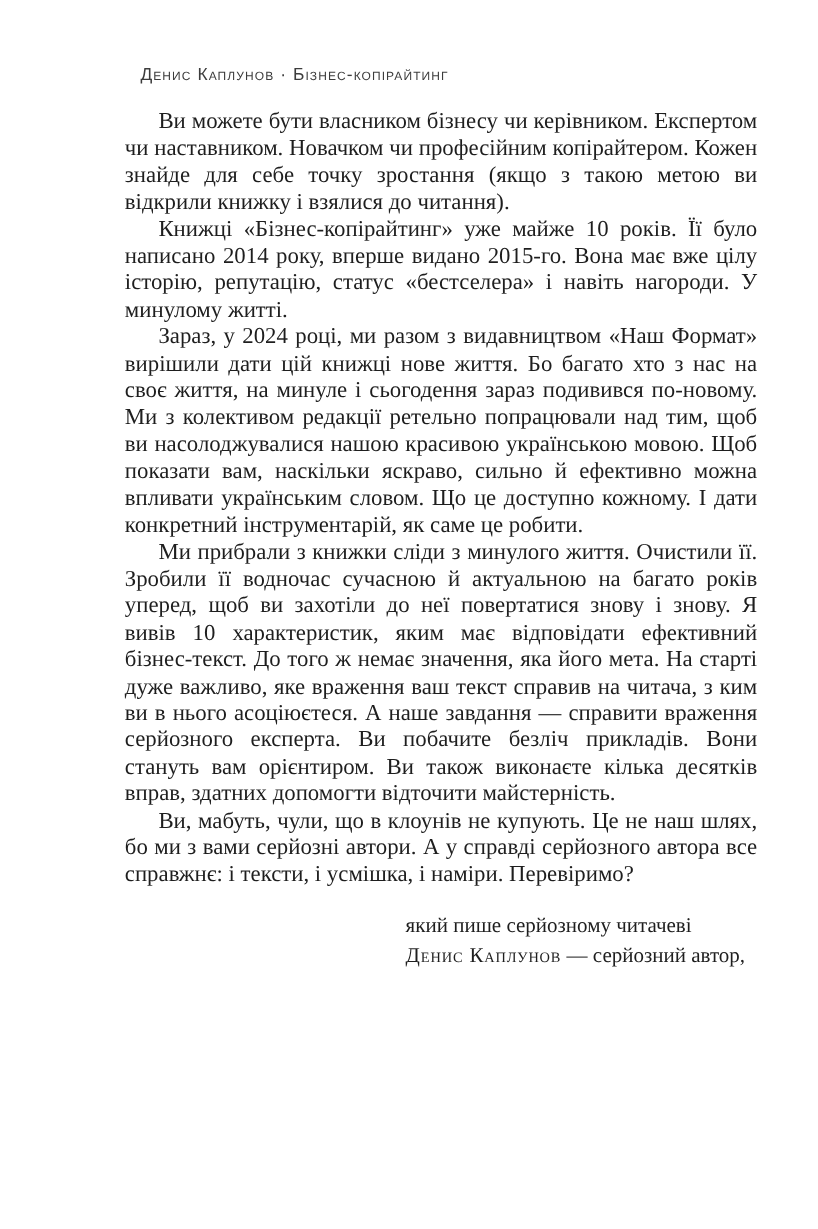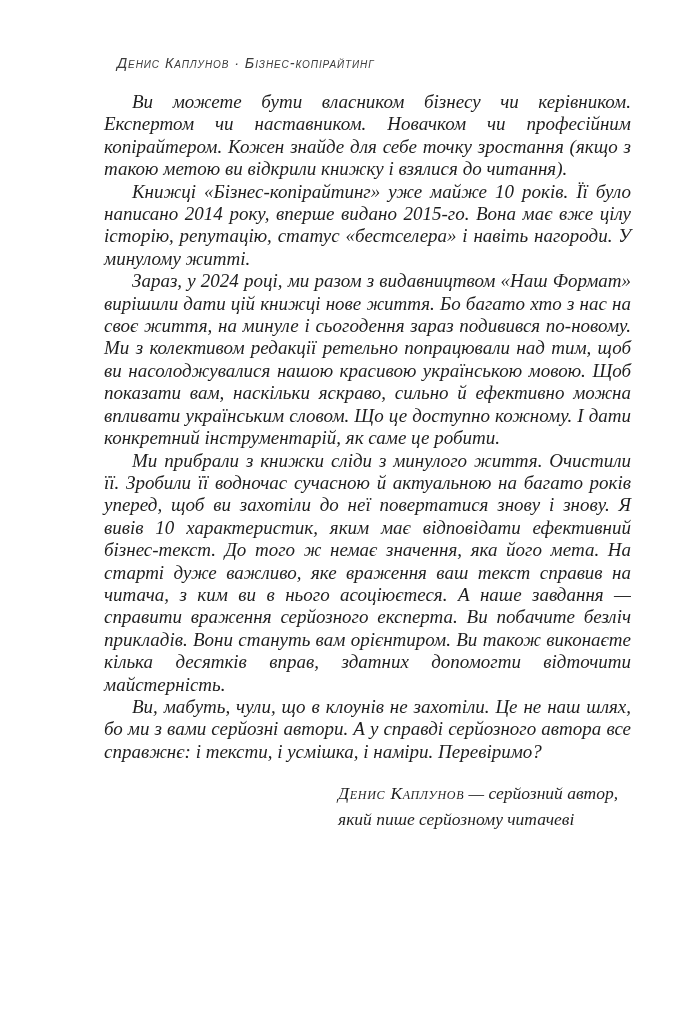--- a/index.html
+++ b/index.html
@@ -10,21 +10,20 @@
   html,body{margin:0;padding:0;background:var(--bg);}
   .page{
     position:relative;
     width:682px;
     height:1024px;
     background:var(--bg);
     font-family:"Liberation Serif", serif;
     color:var(--text);
     overflow:hidden;
     box-sizing:border-box;
-    font-style:italic;
   }
   .running-head{
     position:absolute;
     top:55px;
     left:117px;
     font-family:"Liberation Sans", sans-serif;
     font-variant-caps:small-caps;
     font-size:14.5px;
     letter-spacing:0.9px;
     color:var(--head);
@@ -66,21 +65,21 @@
 
 <div class="page">
 
   <div class="running-head">Денис Каплунов · Бізнес-копірайтинг</div>
 
   <div class="body-text">
     <p>Ви можете бути власником бізнесу чи керівником. Експертом чи наставником. Новачком чи професійним копірайтером. Кожен знайде для себе точку зростання (якщо з такою метою ви відкрили книжку і взялися до читання).</p>
     <p>Книжці «Бізнес-копірайтинг» уже майже 10 років. Її було написано 2014 року, вперше видано 2015-го. Вона має вже цілу історію, репутацію, статус «бестселера» і навіть нагороди. У минулому житті.</p>
     <p>Зараз, у 2024 році, ми разом з видавництвом «Наш Формат» вирішили дати цій книжці нове життя. Бо багато хто з нас на своє життя, на минуле і сьогодення зараз подивився по-новому. Ми з колективом редакції ретельно попрацювали над тим, щоб ви насолоджувалися нашою красивою українською мовою. Щоб показати вам, наскільки яскраво, сильно й ефективно можна впливати українським словом. Що це доступно кожному. І дати конкретний інструментарій, як саме це робити.</p>
     <p>Ми прибрали з книжки сліди з минулого життя. Очистили її. Зробили її водночас сучасною й актуальною на багато років уперед, щоб ви захотіли до неї повертатися знову і знову. Я вивів 10 характеристик, яким має відповідати ефективний бізнес-текст. До того ж немає значення, яка його мета. На старті дуже важливо, яке враження ваш текст справив на читача, з ким ви в нього асоціюєтеся. А наше завдання — справити враження серйозного експерта. Ви побачите безліч прикладів. Вони стануть вам орієнтиром. Ви також виконаєте кілька десятків вправ, здатних допомогти відточити майстерність.</p>
-    <p>Ви, мабуть, чули, що в клоунів не захотіли. Це не наш шлях, бо ми з вами серйозні автори. А у справді серйозного автора все справжнє: і тексти, і усмішка, і наміри. Перевіримо?</p>
+    <p>Ви, мабуть, чули, що в клоунів не купують. Це не наш шлях, бо ми з вами серйозні автори. А у справді серйозного автора все справжнє: і тексти, і усмішка, і наміри. Перевіримо?</p>
 
     <div class="signature">
+      <div class="line">який пише серйозному читачеві</div>
       <div class="line"><span class="small-caps">Денис Каплунов</span><span> — серйозний автор,</span></div>
-      <div class="line">який пише серйозному читачеві</div>
     </div>
   </div>
 
 </div>
 
 </body></html>

